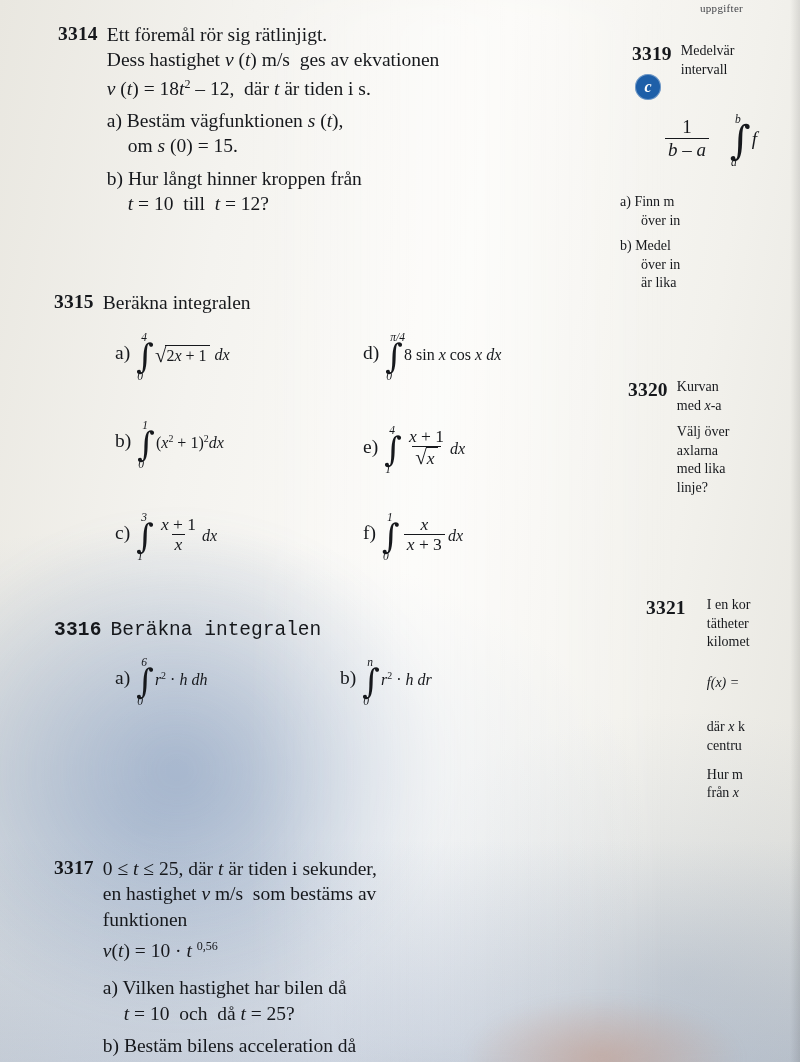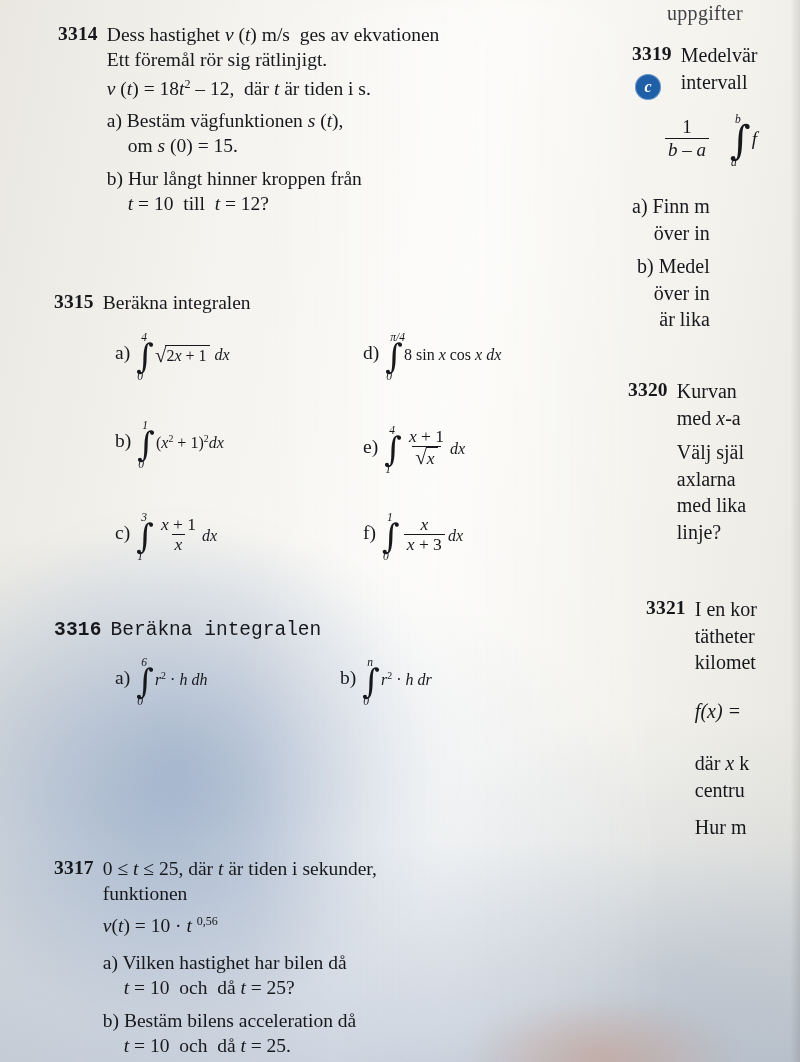--- a/index.html
+++ b/index.html
@@ -65,22 +65,22 @@
 
   .col {
     position: absolute;
     top: 0;
   }
   #col-left { left: 0; width: 610px; height: 764px; }
   #col-right { left: 612px; width: 188px; height: 842px; overflow: hidden; }
 
   .cut-top {
     position: absolute;
-    left: 667px; top: 2px;
-    font-size: 20px;
+    left: 700px; top: 2px;
+    font-size: 11px;
     color: #22242a;
     letter-spacing: .3px;
     opacity: .85;
   }
 
   .ex {
     position: absolute;
     display: flex;
     align-items: flex-start;
   }
@@ -169,21 +169,21 @@
     font-style: italic;
     font-weight: bold;
     font-size: 16px;
     display: flex;
     align-items: center;
     justify-content: center;
     box-shadow: 0 0 0 1px rgba(255,255,255,0.35) inset;
   }
 
   .right-text {
-    font-size: 20px;
+    font-size: 14px;
     line-height: 1.33;
     white-space: nowrap;
   }
 </style>
 </head>
 <body>
 
 <div id="page">
 
   <div id="shadow-left"></div>
@@ -192,22 +192,22 @@
   <div id="finger"></div>
   <div id="page-edge-right"></div>
 
   <div class="cut-top">uppgifter</div>
 
   <div id="col-left" class="col">
 
     <div class="ex" style="left:58px; top:22px;">
       <div class="num">3314</div>
       <div class="body">
+        <div class="ln">Ett föremål rör sig rätlinjigt.</div>
         <div class="ln">Dess hastighet <i>v</i> (<i>t</i>) m/s&nbsp; ges av ekvationen</div>
-        <div class="ln">Ett föremål rör sig rätlinjigt.</div>
         <div class="ln" style="margin-top:3px;"><i>v</i> (<i>t</i>) = 18<i>t</i><sup>2</sup> – 12,&nbsp; där <i>t</i> är tiden i s.</div>
         <div class="ln sp-top">a) Bestäm vägfunktionen <i>s</i> (<i>t</i>),</div>
         <div class="ln ind">om <i>s</i> (0) = 15.</div>
         <div class="ln sp-top">b) Hur långt hinner kroppen från</div>
         <div class="ln ind"><i>t</i> = 10&nbsp; till&nbsp; <i>t</i> = 12?</div>
       </div>
     </div>
 
     <div class="ex" style="left:54px; top:290px;">
       <div class="num">3315</div>
@@ -336,20 +336,21 @@
             <span><i>r</i><sup>2</sup> · <i>h dr</i></span>
           </span>
         </div>
       </div>
     </div>
 
     <div class="ex" style="left:54px; top:808px;margin-top:48px;">
       <div class="num">3317</div>
       <div class="body">
         <div class="ln">0 ≤ <i>t</i> ≤ 25, där <i>t</i> är tiden i sekunder,</div>
+        <div class="ln">en hastighet <i>v</i> m/s&nbsp; som bestäms av</div>
         <div class="ln">funktionen</div>
         <div class="ln" style="margin-top:6px;"><i>v</i>(<i>t</i>) = 10 · <i>t</i> <sup>0,56</sup></div>
         <div class="ln sp-top" style="margin-top:12px;">a) Vilken hastighet har bilen då</div>
         <div class="ln ind"><i>t</i> = 10&nbsp; och&nbsp; då <i>t</i> = 25?</div>
         <div class="ln sp-top">b) Bestäm bilens acceleration då</div>
         <div class="ln ind"><i>t</i> = 10&nbsp; och&nbsp; då <i>t</i> = 25.</div>
       </div>
     </div>
 
   </div>
@@ -373,41 +374,41 @@
       </span>
       <span class="intexp" style="margin-left:12px;">
         <span class="intsign" style="font-size:40px;">∫
           <span class="lim-up">b</span>
           <span class="lim-lo">a</span>
         </span>
         <i style="font-size:19px;">f</i>
       </span>
     </div>
 
-    <div style="position:absolute; left:20px; top:193px;text-align:right;" class="right-text">
+    <div style="position:absolute; left:8px; top:193px;" class="right-text">
       <div class="ln">a) Finn m</div>
       <div class="ln" style="padding-left:21px;">över in</div>
       <div class="ln" style="margin-top:7px;">b) Medel</div>
       <div class="ln" style="padding-left:21px;">över in</div>
       <div class="ln" style="padding-left:21px;">är lika</div>
     </div>
 
     <div class="ex" style="left:16px; top:378px;">
       <div class="num">3320</div>
       <div class="body right-text">
         <div class="ln">Kurvan</div>
         <div class="ln">med <i>x</i>-a</div>
-        <div class="ln" style="margin-top:8px;">Välj själ</div>
+        <div class="ln" style="margin-top:8px;">Välj över</div>
         <div class="ln">axlarna</div>
         <div class="ln">med lika</div>
         <div class="ln">linje?</div>
       </div>
     </div>
 
-    <div class="ex" style="left:34px; top:596px;">
+    <div class="ex" style="left:34px; top:596px;gap:12px;">
       <div class="num">3321</div>
       <div class="body right-text">
         <div class="ln">I en kor</div>
         <div class="ln">tätheter</div>
         <div class="ln">kilomet</div>
         <div class="ln" style="margin-top:22px; font-style:italic;"><i>f</i>(<i>x</i>) =</div>
         <div class="ln" style="margin-top:26px;">där <i>x</i> k</div>
         <div class="ln">centru</div>
         <div class="ln" style="margin-top:10px;">Hur m</div>
         <div class="ln">från <i>x</i></div>

